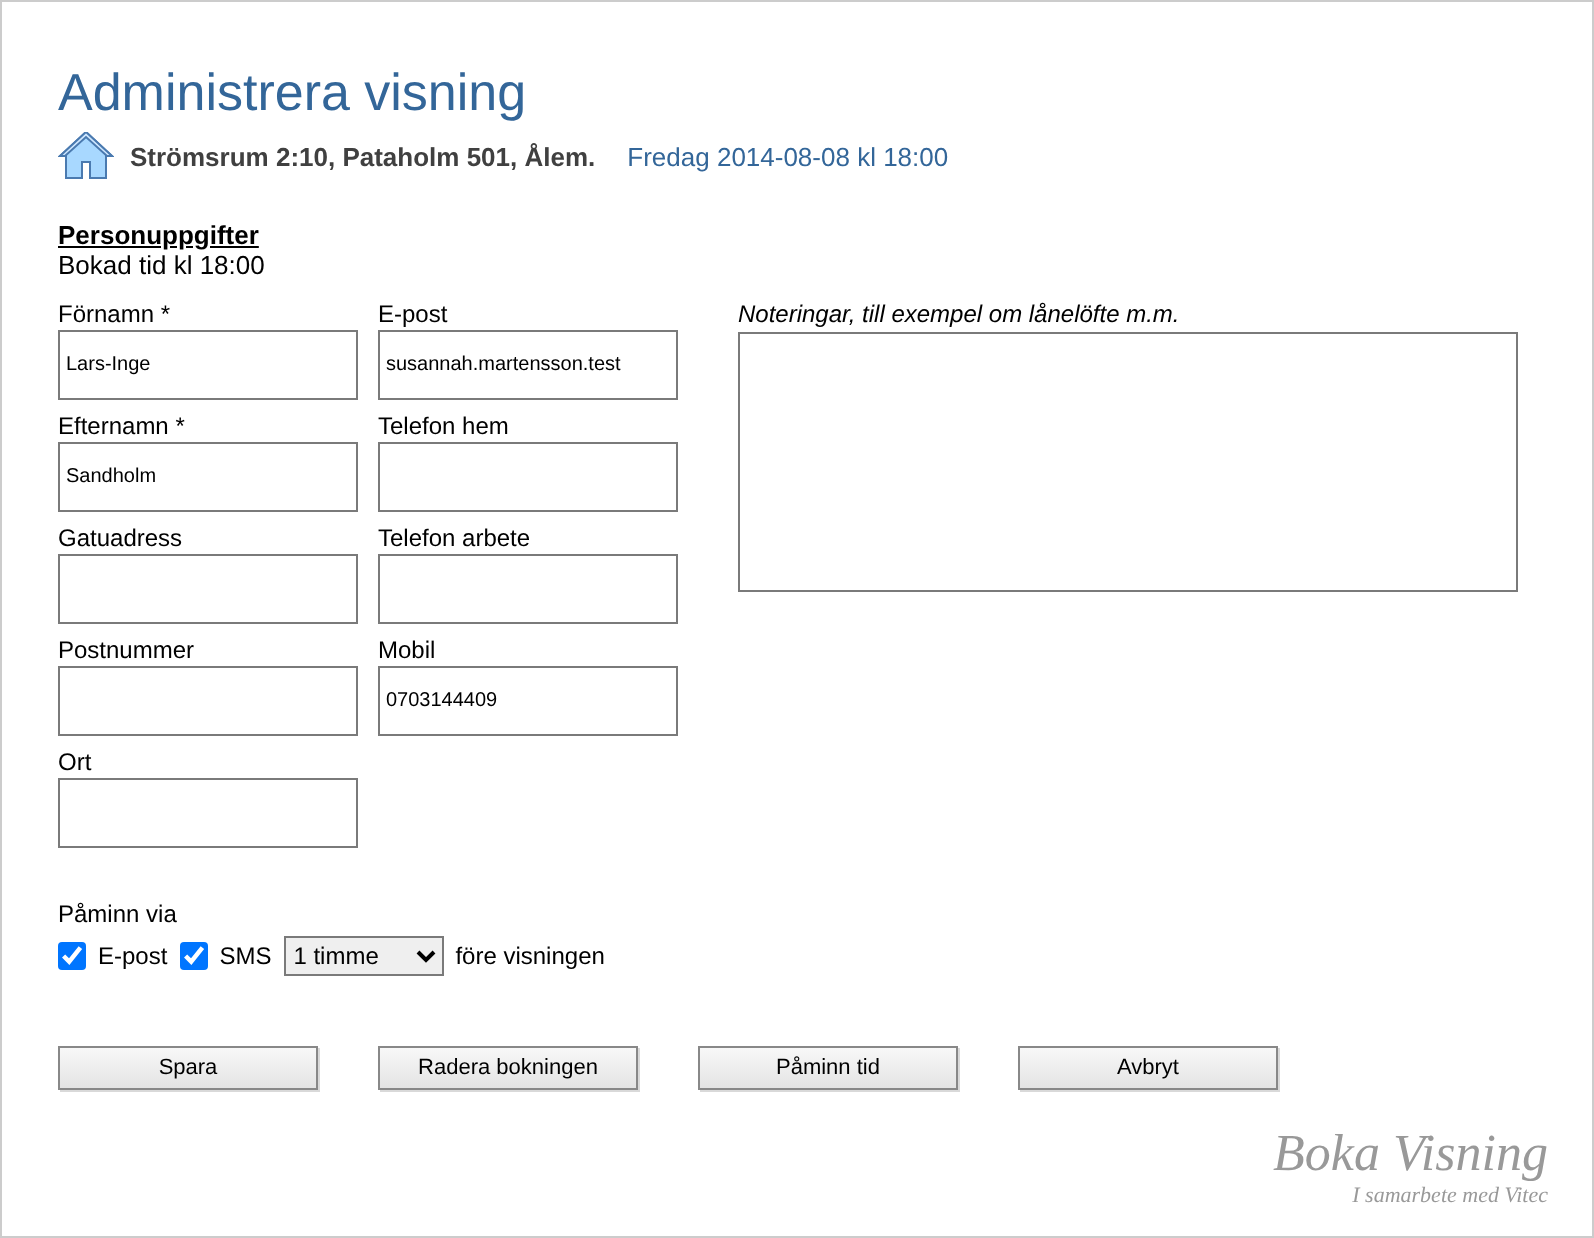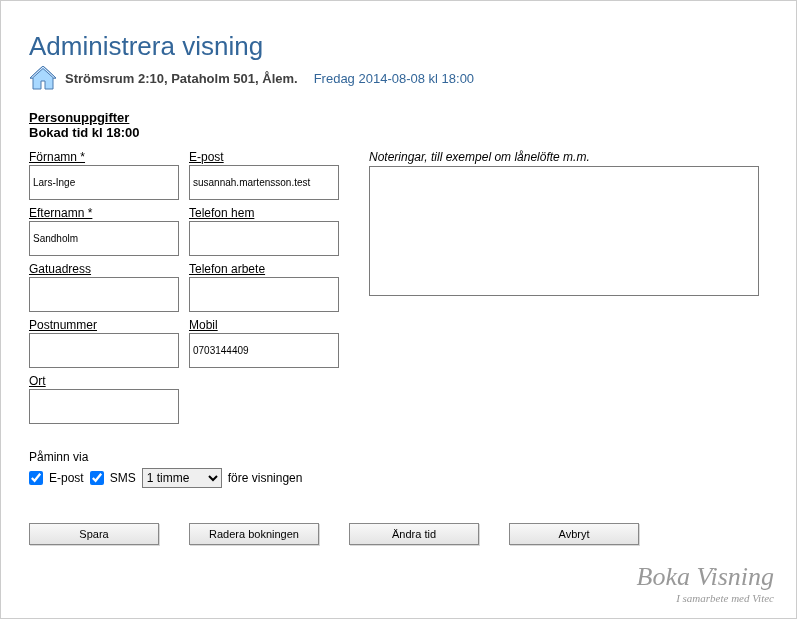--- a/index.html
+++ b/index.html
@@ -47,38 +47,37 @@
     font-size: 13px;
     margin-left: 8px;
   }
   .section-heading {
     font-weight: bold;
     font-size: 13px;
     margin: 0;
     text-decoration: underline;
   }
   .booked-time {
-    font-weight: bold;
+    font-weight: normal;
     font-size: 13px;
     margin: 0 0 10px 0;
   }
   .form-area {
     display: flex;
     gap: 30px;
     align-items: flex-start;
   }
   .cols-left {
     display: flex;
     gap: 10px;
   }
   .col {
     width: 150px;
     display: flex;
     flex-direction: column;
-    text-decoration: underline;
   }
   .field {
     margin-bottom: 6px;
   }
   .field-label {
     font-size: 12px;
     color: #000;
     display: block;
     margin-bottom: 1px;
   }
@@ -256,21 +255,21 @@
         <select>
           <option>1 timme</option>
         </select>
         <span>före visningen</span>
       </div>
     </div>
 
     <div class="button-row">
       <button class="btn">Spara</button>
       <button class="btn">Radera bokningen</button>
-      <button class="btn">Ändra tid</button>
+      <button class="btn">Påminn tid</button>
       <button class="btn">Avbryt</button>
     </div>
 
   </div>
 
   <div class="footer">
     <p class="footer-brand">Boka Visning</p>
     <p class="footer-sub">I samarbete med Vitec</p>
   </div>
 </div>

